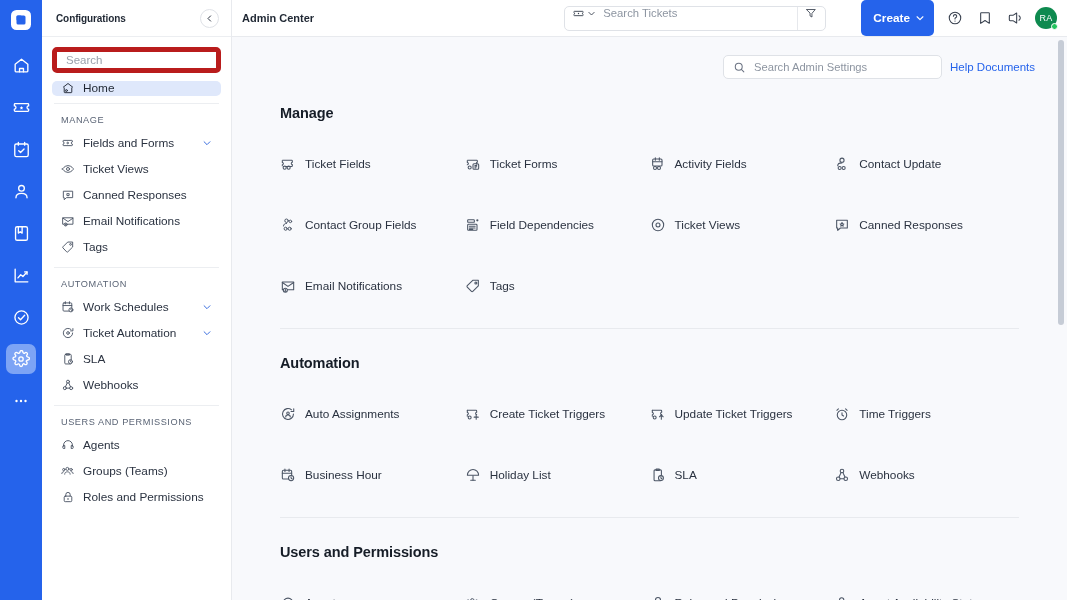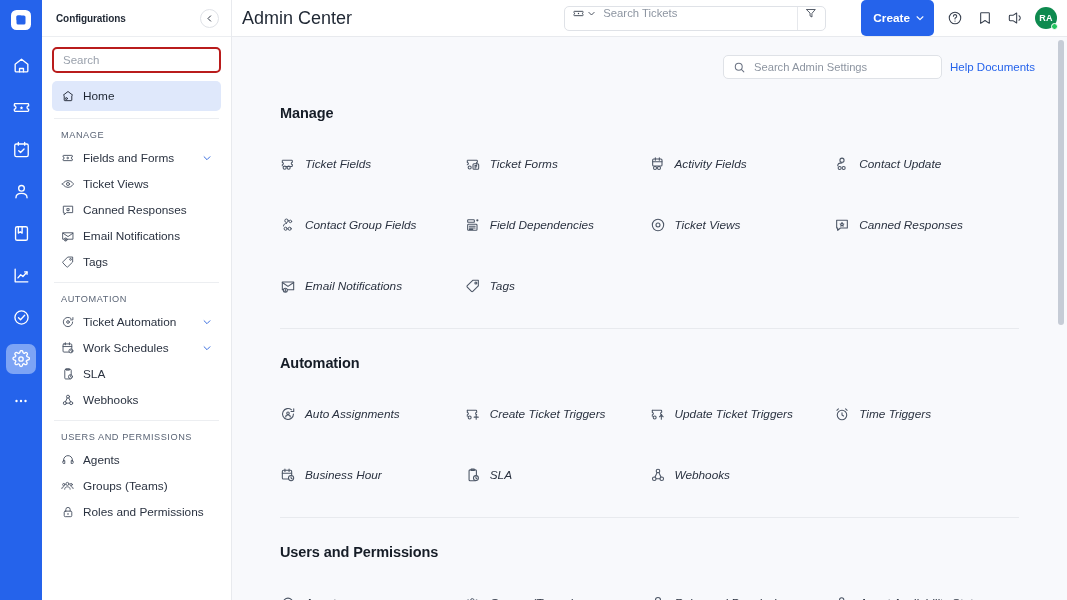--- a/index.html
+++ b/index.html
@@ -53,33 +53,33 @@
   .sb-title { font-size: 10px; font-weight: 700; color: #1f2733; letter-spacing: -0.1px; }
   .sb-collapse {
     width: 19px; height: 19px; border-radius: 50%;
     border: 1px solid #dfe2e7; background: #fff;
     display: flex; align-items: center; justify-content: center;
     cursor: pointer; color: #2a3240;
   }
   .sb-search-wrap { padding: 10px 10px 8px 10px; }
   .sb-search {
     width: 100%; height: 26px;
-    border: 2px solid #b91c1c; border-radius: 5px;
+    border: 5px solid #b91c1c; border-radius: 5px;
     background: #fff; padding: 0 9px;
     font-size: 11.5px; color: #1f2733;
     font-family: "Liberation Sans", sans-serif;
     outline: none;
   }
   .sb-search::placeholder { color: #9aa1ac; }
 
   .sb-scroll { flex: 1; overflow: hidden; padding: 0 10px 10px 10px; }
 
   .sb-home {
-    display: flex; align-items: center; gap: 8px;
-    height: 30px; border-radius: 5px; padding: 0 9px;
+    display: flex; gap: 8px;
+    height: 15px; border-radius: 5px; padding: 0 9px;
     background: #dfe8fb; cursor: pointer;
     margin-bottom: 6px;
   }
   .sb-home .lbl { font-size: 11.8px; color: #1f2733; font-weight: 400; }
 
   .sb-sep { height: 1px; background: #eceef1; margin: 7px 2px 4px 2px; }
 
   .sb-group-label {
     font-size: 9.2px; letter-spacing: 0.55px; font-weight: 400;
     color: #5a6475; padding: 7px 9px 5px 9px; text-transform: uppercase;
@@ -101,21 +101,21 @@
     height: 37px; min-height: 37px;
     display: flex; align-items: center;
     border-bottom: 1px solid #e8eaee;
     background: #fff;
     padding-right: 10px;
     position: relative;
     z-index: 20;
   }
   .app-title {
     position: absolute; left: 10px; top: 50%; transform: translateY(-50%);
-    font-size: 18px; font-weight: 400; color: #1f2733;
+    font-size: 11px; font-weight: 700; color: #1f2733;
   }
   .topbar-right {
     margin-left: auto; display: flex; align-items: center; gap: 11px;
   }
   .ticket-search {
     display: flex; align-items: flex-start;
     width: 262px; height: 25px;
     border: 1px solid #dfe2e7; border-radius: 5px;
     background: #fff; padding: 0 6px 0 7px; gap: 5px;
   }
@@ -137,21 +137,21 @@
     font-size: 11.8px; font-weight: 700;
     font-family: "Liberation Sans", sans-serif;
     margin-left: 24px;
   }
   .tb-icon { width: 19px; height: 19px; display:flex; align-items:center; justify-content:center; color: #39414f; cursor: pointer; }
   .avatar-wrap { position: relative; width: 22px; height: 22px; cursor: pointer; }
   .avatar {
     width: 22px; height: 22px; border-radius: 50%;
     background: #0e8a4f; color: #fff;
     display: flex; align-items: center; justify-content: center;
-    font-size: 9px; font-weight: 700; letter-spacing: 0.2px;
+    font-size: 9px; font-weight: 400; letter-spacing: 0.2px;
   }
   .avatar-dot {
     position: absolute; right: -1px; bottom: -1px;
     width: 7px; height: 7px; border-radius: 50%;
     background: #22c55e; border: 1.5px solid #fff;
   }
 
   
   .content {
     flex: 1; overflow: hidden; position: relative;
@@ -179,21 +179,20 @@
   .section { padding: 0 48px 0 48px; }
   .section-title {
     font-size: 14.5px; font-weight: 700; color: #161d27;
     margin: 26px 0 0 0; letter-spacing: -0.1px;
   }
   .grid {
     display: grid;
     grid-template-columns: repeat(4, 1fr);
     row-gap: 0px;
     margin-top: 12px;
-    font-style: italic;
   }
   .cell {
     display: flex; align-items: center; gap: 9px;
     height: 61px; cursor: pointer; padding-right: 8px;
   }
   .cell .lbl { font-size: 11.8px; color: #2a3240; white-space: nowrap; }
   .cell .ico { width: 16px; min-width: 16px; height: 16px; color: #4b5565; }
 
   .hr { height: 1px; background: #e8eaee; margin: 12px 48px 0 48px; }
 
@@ -358,42 +357,42 @@
         </span>
         <span class="lbl">Tags</span>
       </div>
 
       <div class="sb-sep"></div>
 
       <div class="sb-group-label">AUTOMATION</div>
       <div class="sb-row">
         <span class="ico">
           <svg width="14" height="14" viewBox="0 0 24 24" fill="none" stroke="currentColor" stroke-width="1.6" stroke-linecap="round" stroke-linejoin="round">
-              <path d="M20 12a8 8 0 1 1-2.8-6.1"></path>
-              <path d="M20.4 4.4v4h-4"></path>
-              <circle cx="12" cy="12" r="2.3"></circle>
-            </svg>
-        </span>
-        <span class="lbl">Ticket Automation</span>
-        <span class="chev">
-            <svg width="10" height="10" viewBox="0 0 24 24" fill="none" stroke="currentColor" stroke-width="2.4" stroke-linecap="round" stroke-linejoin="round">
-              <path d="M5 9l7 7 7-7"></path>
-            </svg>
-          </span>
-      </div>
-      <div class="sb-row">
-        <span class="ico">
-          <svg width="14" height="14" viewBox="0 0 24 24" fill="none" stroke="currentColor" stroke-width="1.6" stroke-linecap="round" stroke-linejoin="round">
               <rect x="3.5" y="5" width="15" height="14" rx="1.6"></rect>
               <path d="M7.5 3v3.5M14.5 3v3.5M3.5 9.5h15"></path>
               <circle cx="17" cy="17" r="3.4" fill="#fff"></circle>
               <path d="M17 15.3V17l1.2.9"></path>
             </svg>
         </span>
         <span class="lbl">Work Schedules</span>
+        <span class="chev">
+            <svg width="10" height="10" viewBox="0 0 24 24" fill="none" stroke="currentColor" stroke-width="2.4" stroke-linecap="round" stroke-linejoin="round">
+              <path d="M5 9l7 7 7-7"></path>
+            </svg>
+          </span>
+      </div>
+      <div class="sb-row">
+        <span class="ico">
+          <svg width="14" height="14" viewBox="0 0 24 24" fill="none" stroke="currentColor" stroke-width="1.6" stroke-linecap="round" stroke-linejoin="round">
+              <path d="M20 12a8 8 0 1 1-2.8-6.1"></path>
+              <path d="M20.4 4.4v4h-4"></path>
+              <circle cx="12" cy="12" r="2.3"></circle>
+            </svg>
+        </span>
+        <span class="lbl">Ticket Automation</span>
         <span class="chev">
             <svg width="10" height="10" viewBox="0 0 24 24" fill="none" stroke="currentColor" stroke-width="2.4" stroke-linecap="round" stroke-linejoin="round">
               <path d="M5 9l7 7 7-7"></path>
             </svg>
           </span>
       </div>
       <div class="sb-row">
         <span class="ico">
           <svg width="14" height="14" viewBox="0 0 24 24" fill="none" stroke="currentColor" stroke-width="1.6" stroke-linecap="round" stroke-linejoin="round">
               <path d="M8 4h8a1.5 1.5 0 0 1 1.5 1.5V19a1.5 1.5 0 0 1-1.5 1.5H8A1.5 1.5 0 0 1 6.5 19V5.5A1.5 1.5 0 0 1 8 4z"></path>
@@ -707,20 +706,30 @@
                   <svg width="16" height="16" viewBox="0 0 24 24" fill="none" stroke="currentColor" stroke-width="1.6" stroke-linecap="round" stroke-linejoin="round">
                     <rect x="3.5" y="5" width="14" height="13" rx="1.6"></rect>
                     <path d="M7.4 3.2v3.4M13.6 3.2v3.4M3.5 9.4h14"></path>
                     <circle cx="16.6" cy="16.6" r="3.9" fill="#f8f9fc"></circle>
                     <path d="M16.6 14.6v2l1.4 1"></path>
                   </svg>
                 </span>
               <span class="lbl">Business Hour</span>
             </div>
 
+            <div class="cell">
+              <span class="ico">
+                  <svg width="16" height="16" viewBox="0 0 24 24" fill="none" stroke="currentColor" stroke-width="1.6" stroke-linecap="round" stroke-linejoin="round">
+                    <path d="M12 13.2V20"></path>
+                    <path d="M8.6 20h6.8"></path>
+                    <path d="M3.6 12.4C3.6 7.6 7.4 3.8 12 3.8s8.4 3.8 8.4 8.6z"></path>
+                  </svg>
+                </span>
+              <span class="lbl">Holiday List</span>
+            </div>
 
             <div class="cell">
               <span class="ico">
                   <svg width="16" height="16" viewBox="0 0 24 24" fill="none" stroke="currentColor" stroke-width="1.6" stroke-linecap="round" stroke-linejoin="round">
                     <path d="M7.6 4.3h8a1.5 1.5 0 0 1 1.5 1.5v13.2a1.5 1.5 0 0 1-1.5 1.5h-8a1.5 1.5 0 0 1-1.5-1.5V5.8a1.5 1.5 0 0 1 1.5-1.5z"></path>
                     <path d="M9.3 3h4.6v2.3H9.3z"></path>
                     <circle cx="16.4" cy="16.6" r="3.7" fill="#f8f9fc"></circle>
                     <path d="M16.4 14.8v1.9l1.4 1"></path>
                   </svg>
                 </span>

